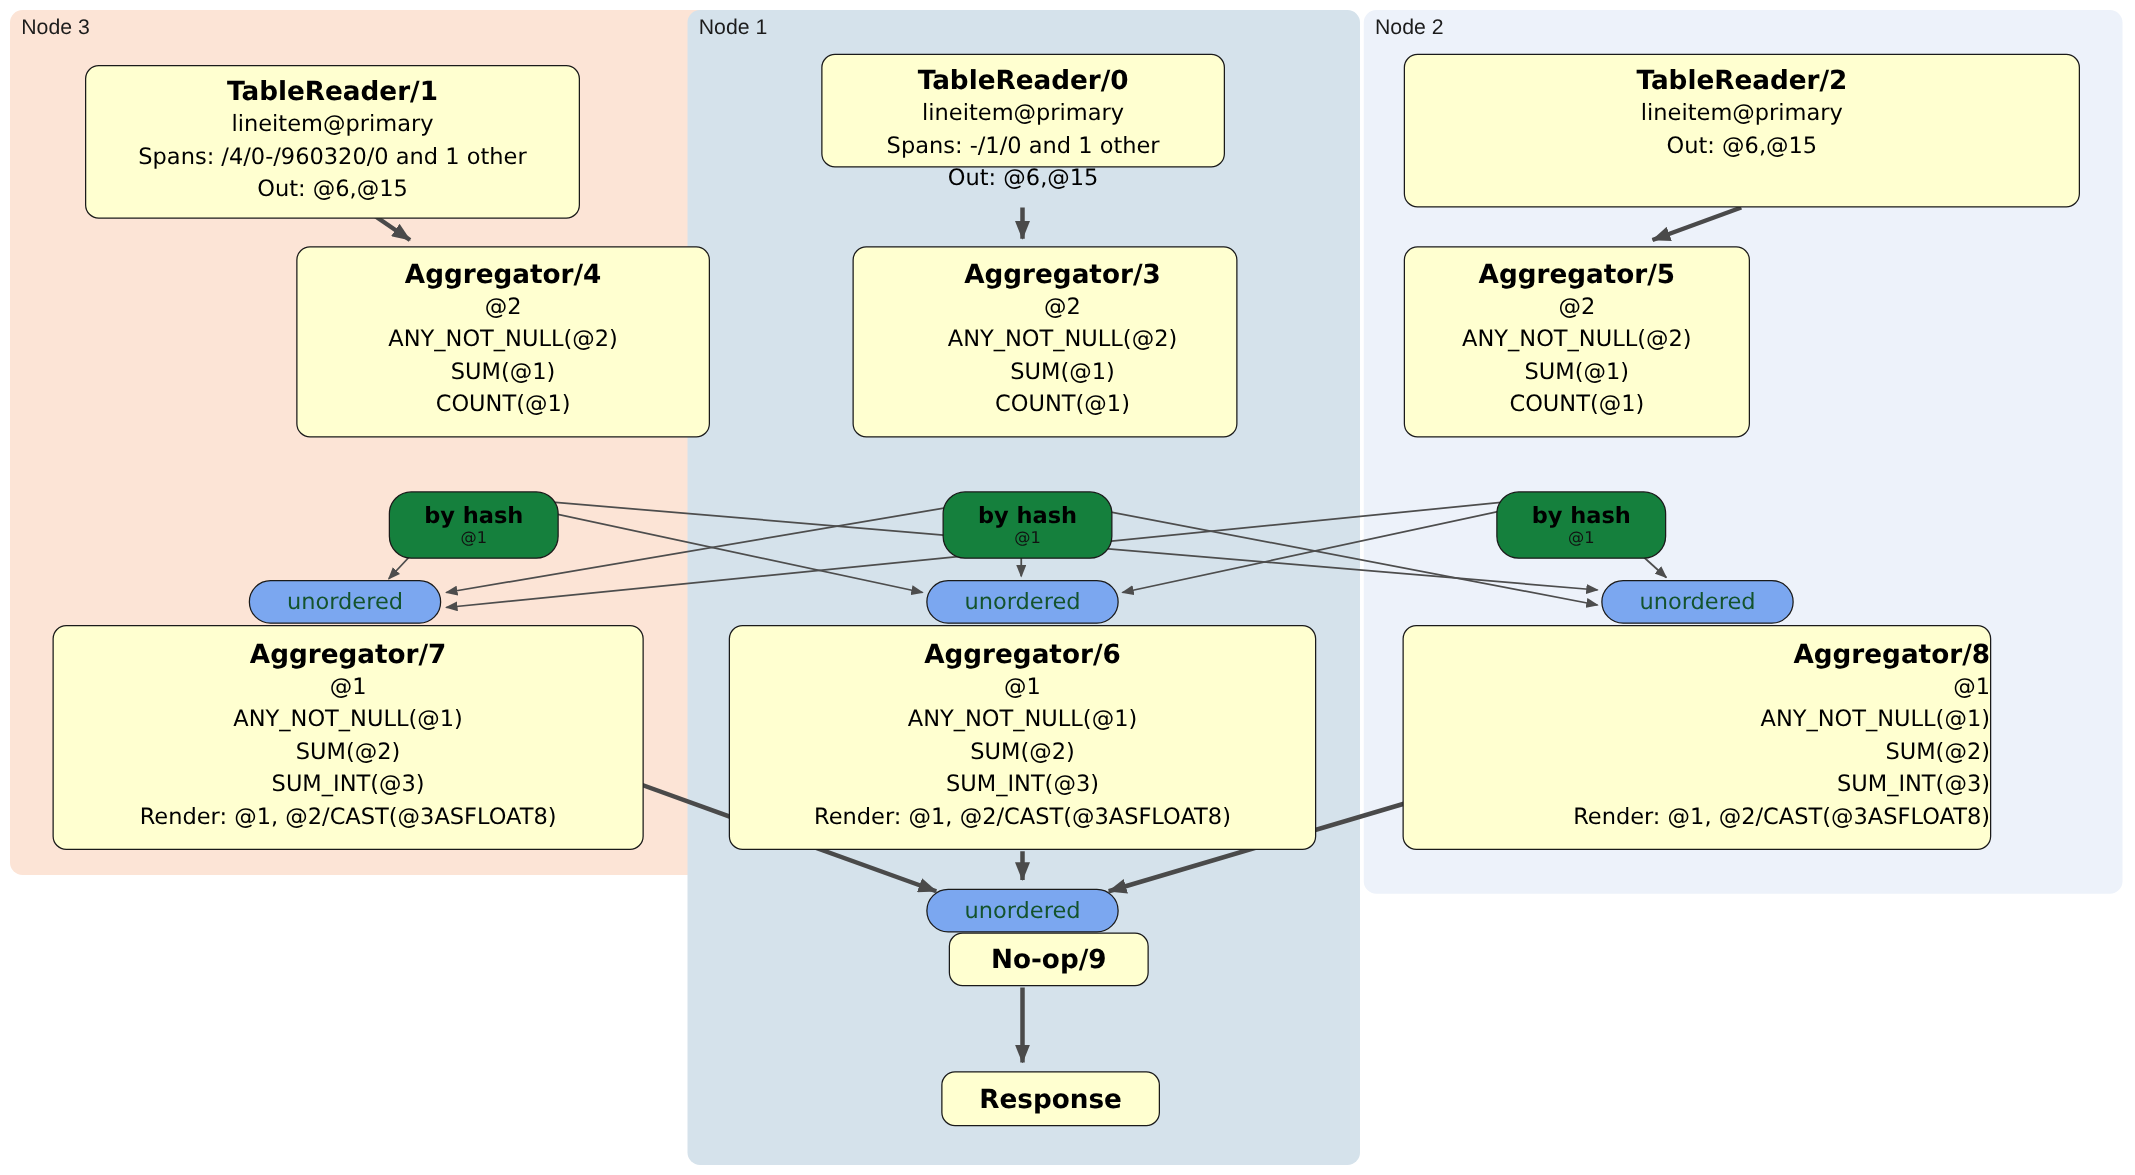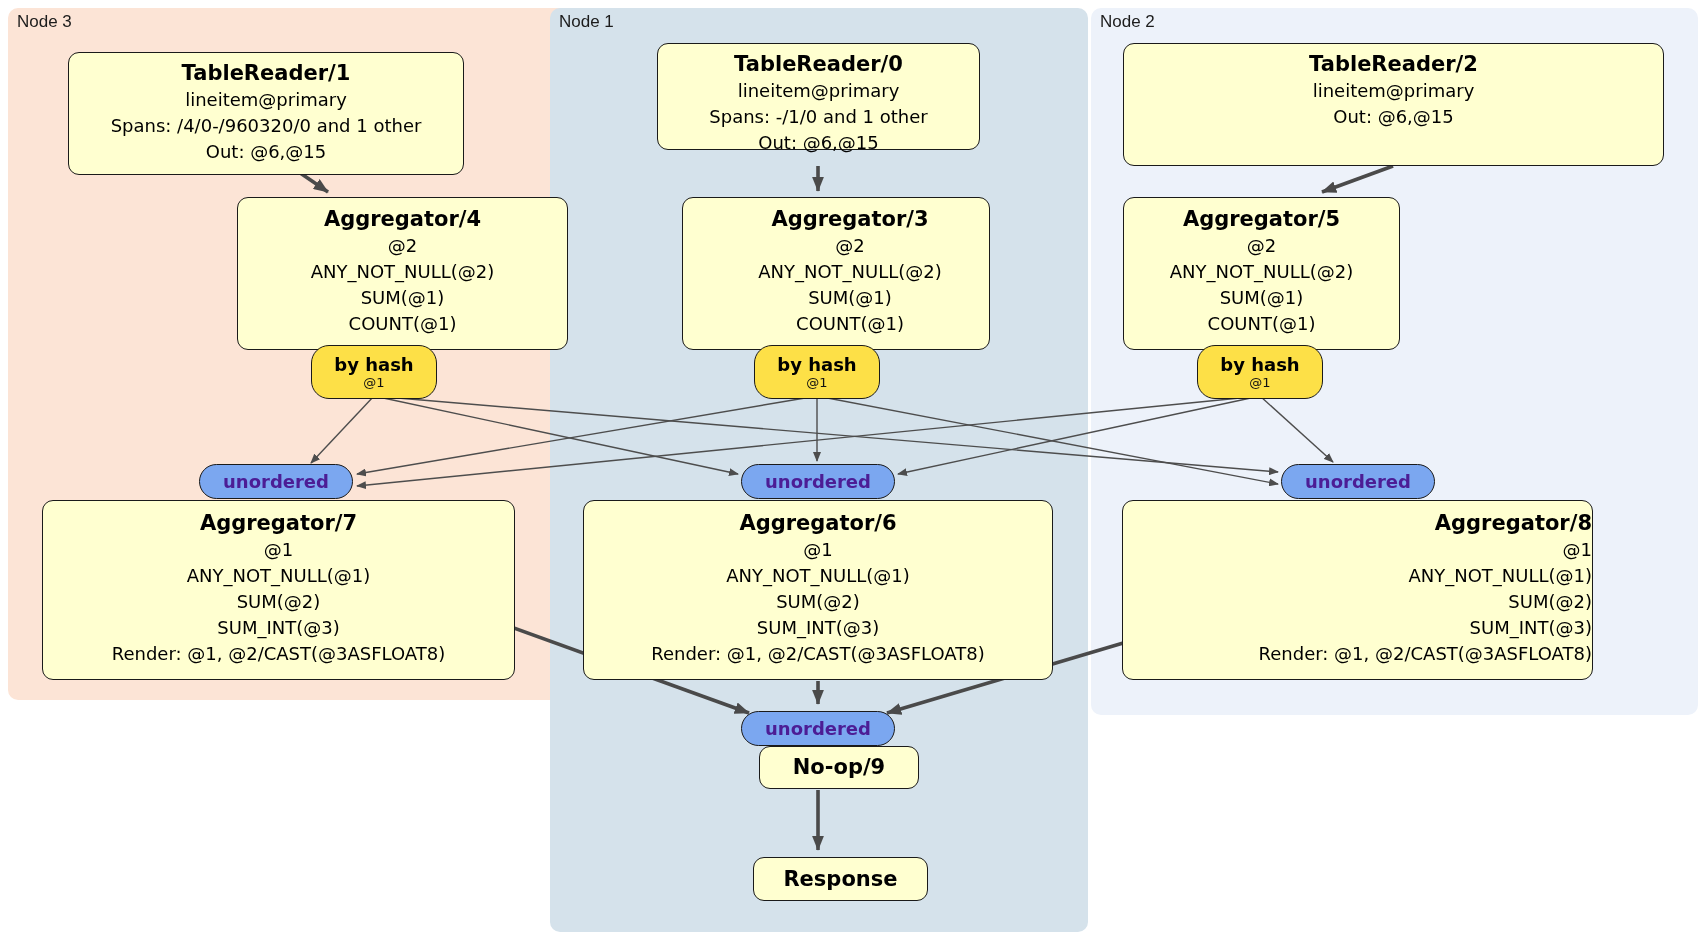--- a/index.html
+++ b/index.html
@@ -15,32 +15,32 @@
   }
   .proc{
     position:absolute;background:#ffffd0;border:1.6px solid #1a1a1a;border-radius:11px;
     display:flex;flex-direction:column;align-items:center;
     text-align:center;color:#000;box-sizing:border-box;z-index:3;
   }
   .proc .title{font-weight:bold;font-size:21px;line-height:27px;white-space:nowrap;}
   .proc .detail{font-size:18px;line-height:26px;white-space:nowrap;}
   .pt8{padding-top:7px}.pt9{padding-top:8px}.pt10{padding-top:9px}
   .router{
-    position:absolute;background:#fde047;border:1.6px solid #1a1a1a;border-radius:18px;
-    width:126px;height:54px;display:flex;flex-direction:column;align-items:center;justify-content:center;
-    z-index:4;box-sizing:border-box;
+    position:absolute;background:#15803d;border:1.6px solid #1a1a1a;border-radius:18px;
+    width:136px;height:54px;display:flex;flex-direction:column;align-items:center;justify-content:center;
+    z-index:4;box-sizing:border-box;margin-top:48px;
   }
   .router .rt{font-weight:bold;font-size:18px;line-height:21px;color:#000;}
   .router .rs{font-size:13px;line-height:16px;color:#111;}
   .sync{
     position:absolute;background:#7ba7f0;border:1.6px solid #1a1a1a;border-radius:18px;
     width:154px;height:35px;display:flex;align-items:center;justify-content:center;
     z-index:4;box-sizing:border-box;
   }
-  .sync .st{font-weight:bold;font-size:18px;color:#4c1d95;white-space:nowrap;}
+  .sync .st{font-weight:normal;font-size:18px;color:#14532d;white-space:nowrap;}
   .proc.small{align-items:center;justify-content:center;margin-left:21px;}
   .edges{position:absolute;left:0;top:0;z-index:2;}
   .e-thick{stroke:#4a4a4a;stroke-width:3.6px;}
   .e-thin{stroke:#4d4d4d;stroke-width:1.4px;}
 </style>
 </head>
 <body>
 
 <div class="canvas">
 
@@ -105,21 +105,21 @@
   </div>
   <div class="proc pt10" style="left:42px;top:500px;width:473px;height:180px;">
     <div class="title">Aggregator/7</div>
     <div class="detail">@1</div>
     <div class="detail">ANY_NOT_NULL(@1)</div>
     <div class="detail">SUM(@2)</div>
     <div class="detail">SUM_INT(@3)</div>
     <div class="detail">Render: @1, @2/CAST(@3ASFLOAT8)</div>
   </div>
 
-  <div class="proc pt8" style="left:657px;top:43px;width:323px;height:107px;">
+  <div class="proc pt8" style="left:657px;top:43px;width:323px;height:91px;">
     <div class="title">TableReader/0</div>
     <div class="detail">lineitem@primary</div>
     <div class="detail">Spans: -/1/0 and 1 other</div>
     <div class="detail">Out: @6,@15</div>
   </div>
   <div class="proc pt9" style="left:682px;top:197px;width:308px;height:153px;padding-left:28px;">
     <div class="title">Aggregator/3</div>
     <div class="detail">@2</div>
     <div class="detail">ANY_NOT_NULL(@2)</div>
     <div class="detail">SUM(@1)</div>

